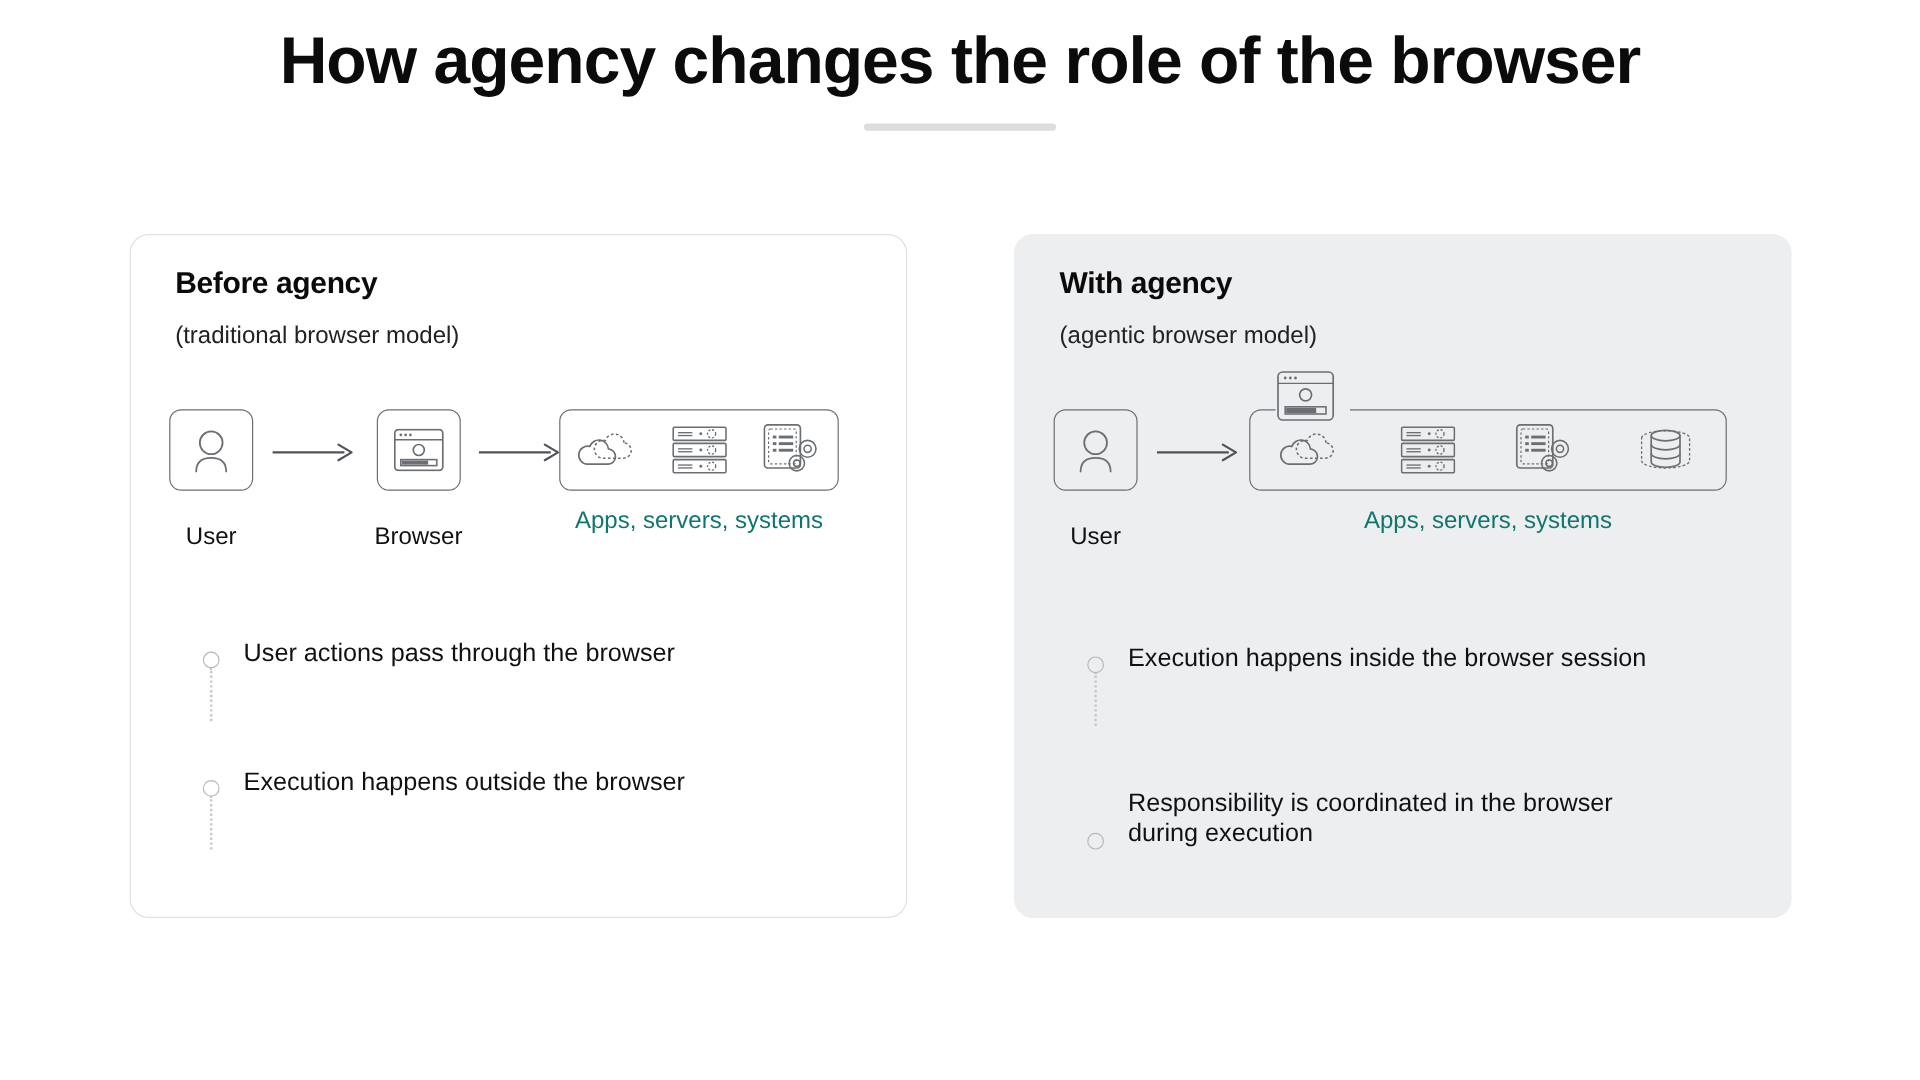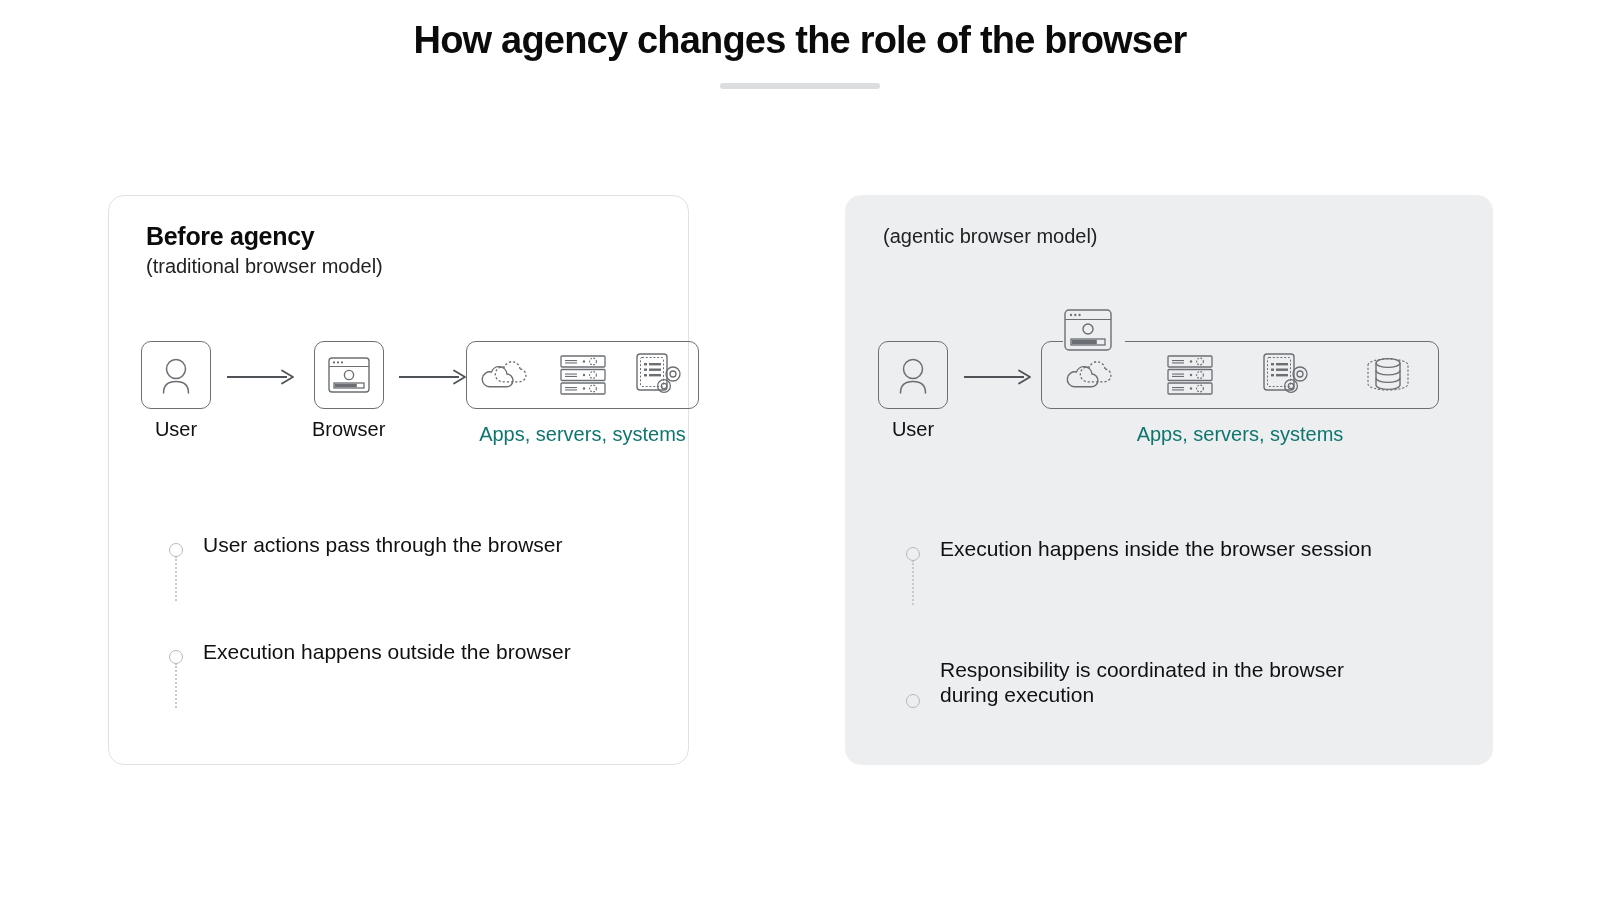--- a/index.html
+++ b/index.html
@@ -18,21 +18,21 @@
 
   
   .title-block {
     position: absolute;
     top: 18px;
     left: 0;
     width: 1600px;
     text-align: center;
   }
   .page-title {
-    font-size: 38px;
+    font-size: 55px;
     font-weight: bold;
     letter-spacing: -0.8px;
     color: #0b0b0b;
     line-height: 1.18;
     margin: 0;
   }
   .title-underline {
     width: 160px;
     height: 6px;
     background: #dcdddf;
@@ -43,21 +43,21 @@
   
   .card {
     position: absolute;
     top: 195px;
     height: 570px;
     border-radius: 16px;
     box-sizing: border-box;
   }
   .card-left {
     left: 108px;
-    width: 581px;
+    width: 648px;
     background: #ffffff;
     border: 1px solid #dfe1e4;
   }
   .card-right {
     left: 845px;
     width: 648px;
     background: #eceef0;
     border: 1px solid #eceef0;
   }
 
@@ -72,21 +72,21 @@
     color: #0b0b0b;
     letter-spacing: -0.3px;
     line-height: 1.2;
     margin: 0;
   }
   .card-subtitle {
     font-size: 20px;
     font-weight: normal;
     color: #222222;
     line-height: 1.25;
-    margin: 3px 0 0 0;
+    margin: 17px 0 0 0;
   }
 
   
   .diagram {
     position: absolute;
     top: 145px;
     left: 0;
     width: 100%;
     height: 130px;
   }
@@ -105,21 +105,21 @@
     align-items: center;
     justify-content: center;
   }
   .node-box.square {
     width: 70px;
     height: 68px;
   }
   .node-label {
     font-size: 20px;
     color: #111111;
-    margin-top: 10px;
+    margin-top: 28px;
     white-space: nowrap;
     line-height: 1;
   }
   .arrow {
     position: absolute;
     top: 28px;
   }
 
   
   .cluster {
@@ -343,20 +343,21 @@
       <div class="bullet-text">Execution happens outside the browser</div>
     </div>
     <div class="bullet-spacer-lg"></div>
   </div>
 
 </div>
 
 <div class="card card-right">
 
   <div class="card-head">
+    <div class="card-title">With agency</div>
     <div class="card-subtitle">(agentic browser model)</div>
   </div>
 
   <div class="diagram">
 
     <div class="node" style="left:32px; top:0;">
       <div class="node-box square">
         <svg width="34" height="38" viewBox="0 0 34 38">
           <circle cx="17" cy="13" r="9.5" fill="none" stroke="#6b6f73" stroke-width="1.5"></circle>
           <path d="M4.5 37 C4.5 29 9.5 25.5 17 25.5 C24.5 25.5 29.5 29 29.5 37" fill="none" stroke="#6b6f73" stroke-width="1.5" stroke-linecap="round"></path>

